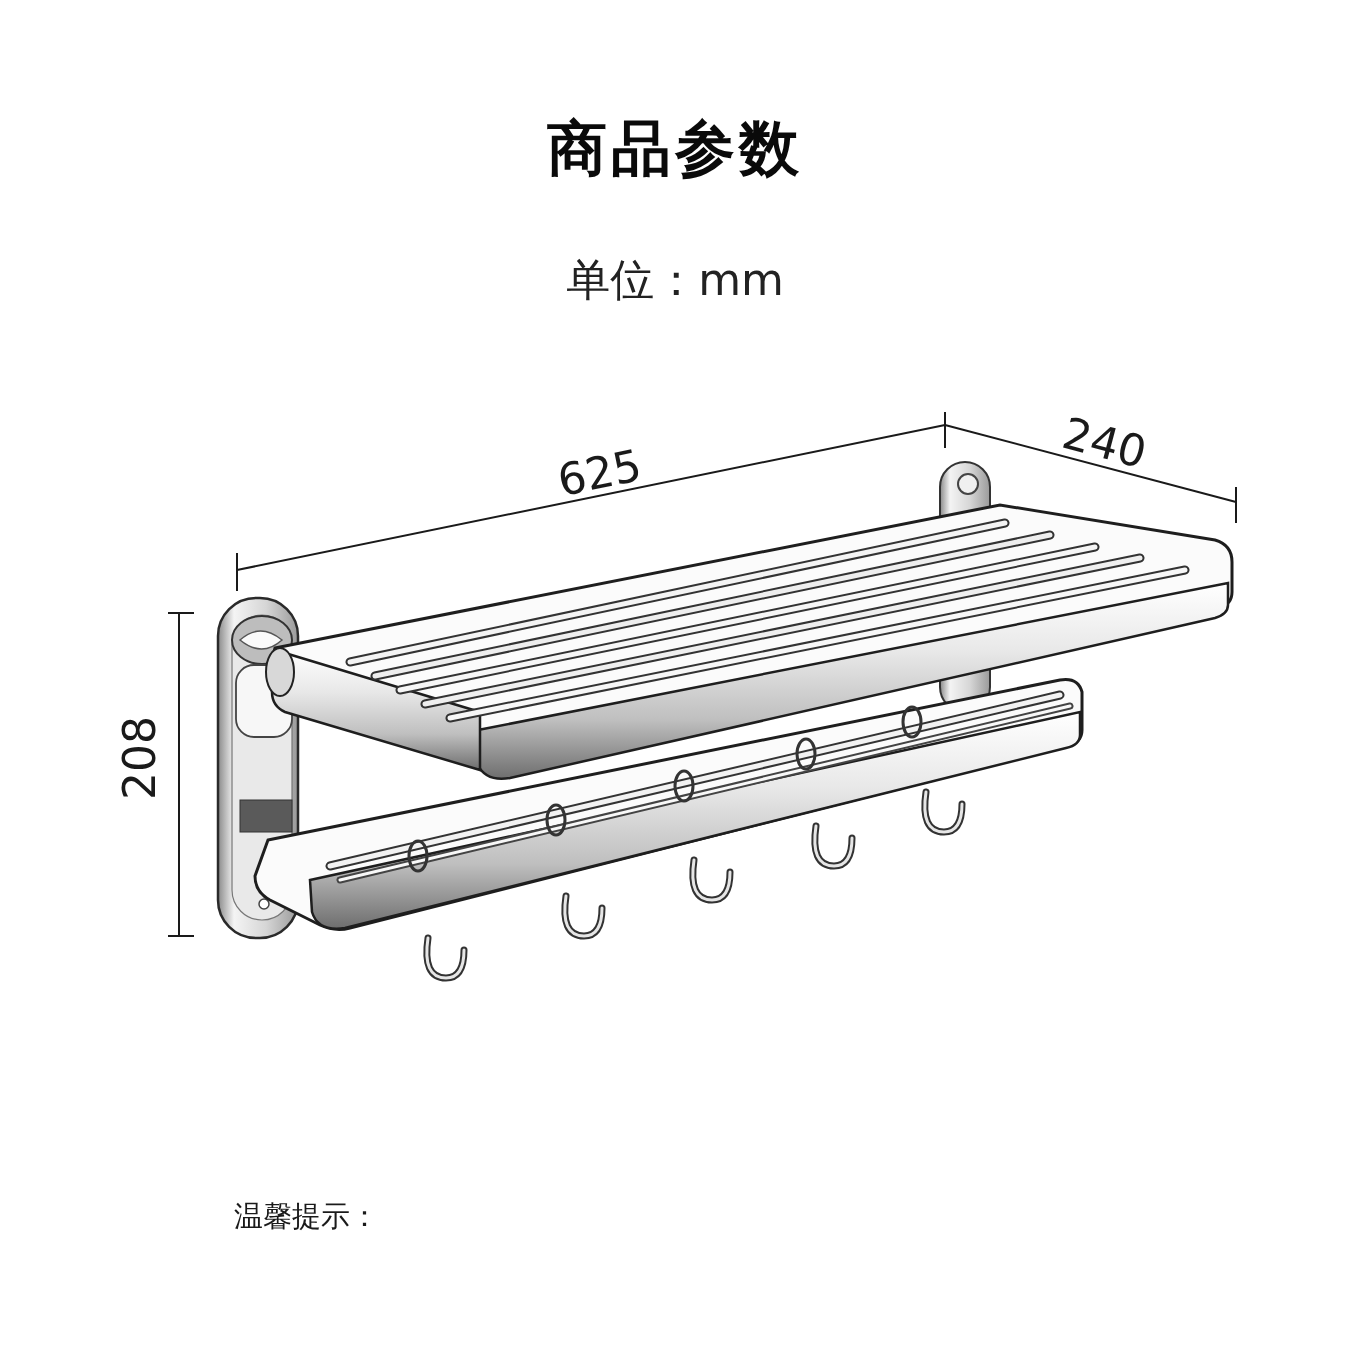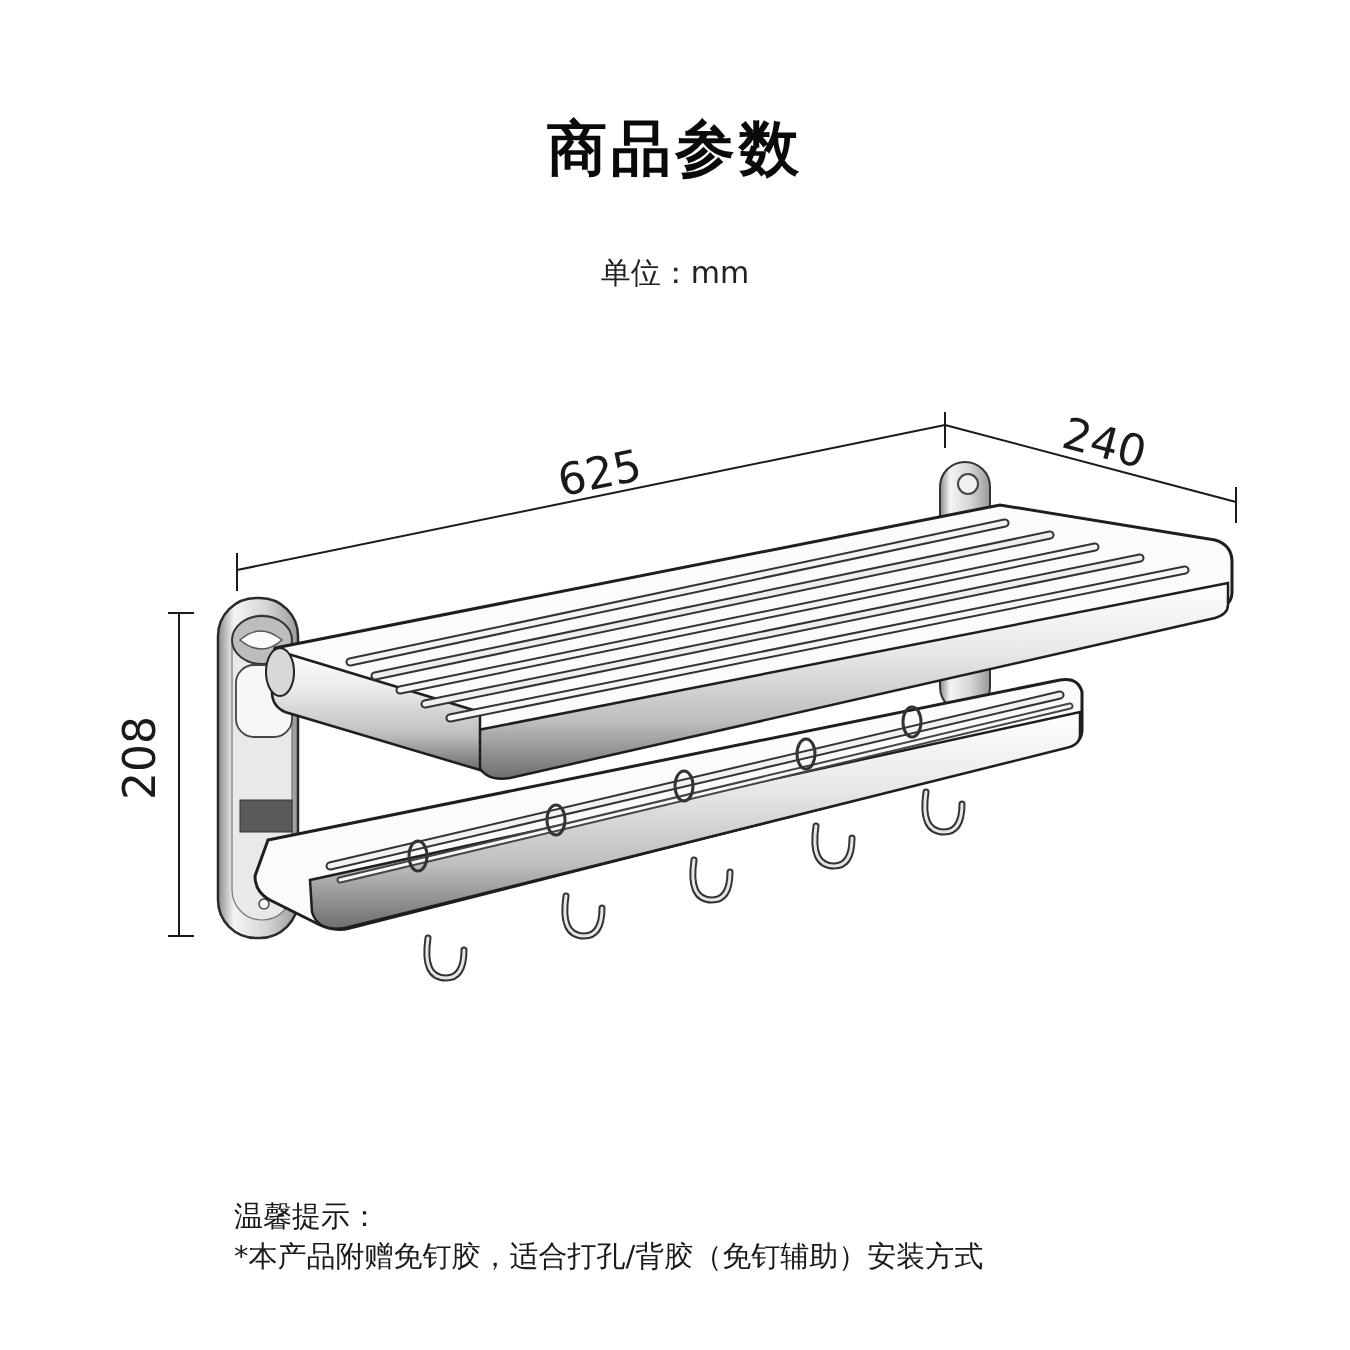--- a/index.html
+++ b/index.html
@@ -1,24 +1,24 @@
 <!DOCTYPE html>
 <html><head>
   <meta charset="utf-8">
   <style>
     html, body { margin: 0; padding: 0; background: #ffffff; }
     body { width: 1350px; height: 1350px; position: relative; overflow: hidden;
            font-family: "DejaVu Sans", "Liberation Sans", sans-serif; color: #111; }
     .title { position: absolute; left: 0; width: 1350px; top: 118px; text-align: center;
              font-size: 60px; font-weight: bold; letter-spacing: 4px; color: #0a0a0a; line-height: 1; }
     .unit { position: absolute; left: 0; width: 1350px; top: 258px; text-align: center;
-            font-size: 30px; color: #222; line-height: 1; }
+            font-size: 44px; color: #222; line-height: 1; }
     .diagram { position: absolute; left: 0; top: 0; width: 1350px; height: 1350px; }
     .dim-label { font-family: "DejaVu Sans", "Liberation Sans", sans-serif; font-size: 44px; fill: #1a1a1a; }
-    .notes { position: absolute; left: 234px; top: 1196px; font-size: 29px; line-height: 40px; color: #1a1a1a; }
+    .notes { position: absolute; left: 234px; top: 1196px; font-size: 29px; line-height: 40px; color: #1a1a1a; text-align: center; }
     .notes div { white-space: nowrap; }
   </style>
 </head>
 <body>
 
 <div class="title">商品参数</div>
 <div class="unit">单位：mm</div>
 
 <svg class="diagram" viewBox="0 0 1350 1350" xmlns="http://www.w3.org/2000/svg">
   <defs>
@@ -134,14 +134,13 @@
     <g>
       <ellipse cx="912" cy="722" rx="9" ry="15" stroke="#333" stroke-width="3"></ellipse>
       <path d="M926 792 q-6 40 18 40 q18 0 18 -28" stroke="#333" stroke-width="7"></path>
       <path d="M926 792 q-6 40 18 40 q18 0 18 -28" stroke="#e6e6e6" stroke-width="3"></path>
     </g>
   </g>
 </svg>
 
 <div class="notes">
   <div>温馨提示：</div>
-  <div>*本产品附赠免钉胶，适合打孔/背胶（免钉辅助）安装方式</div>
 </div>
 
 </body></html>

